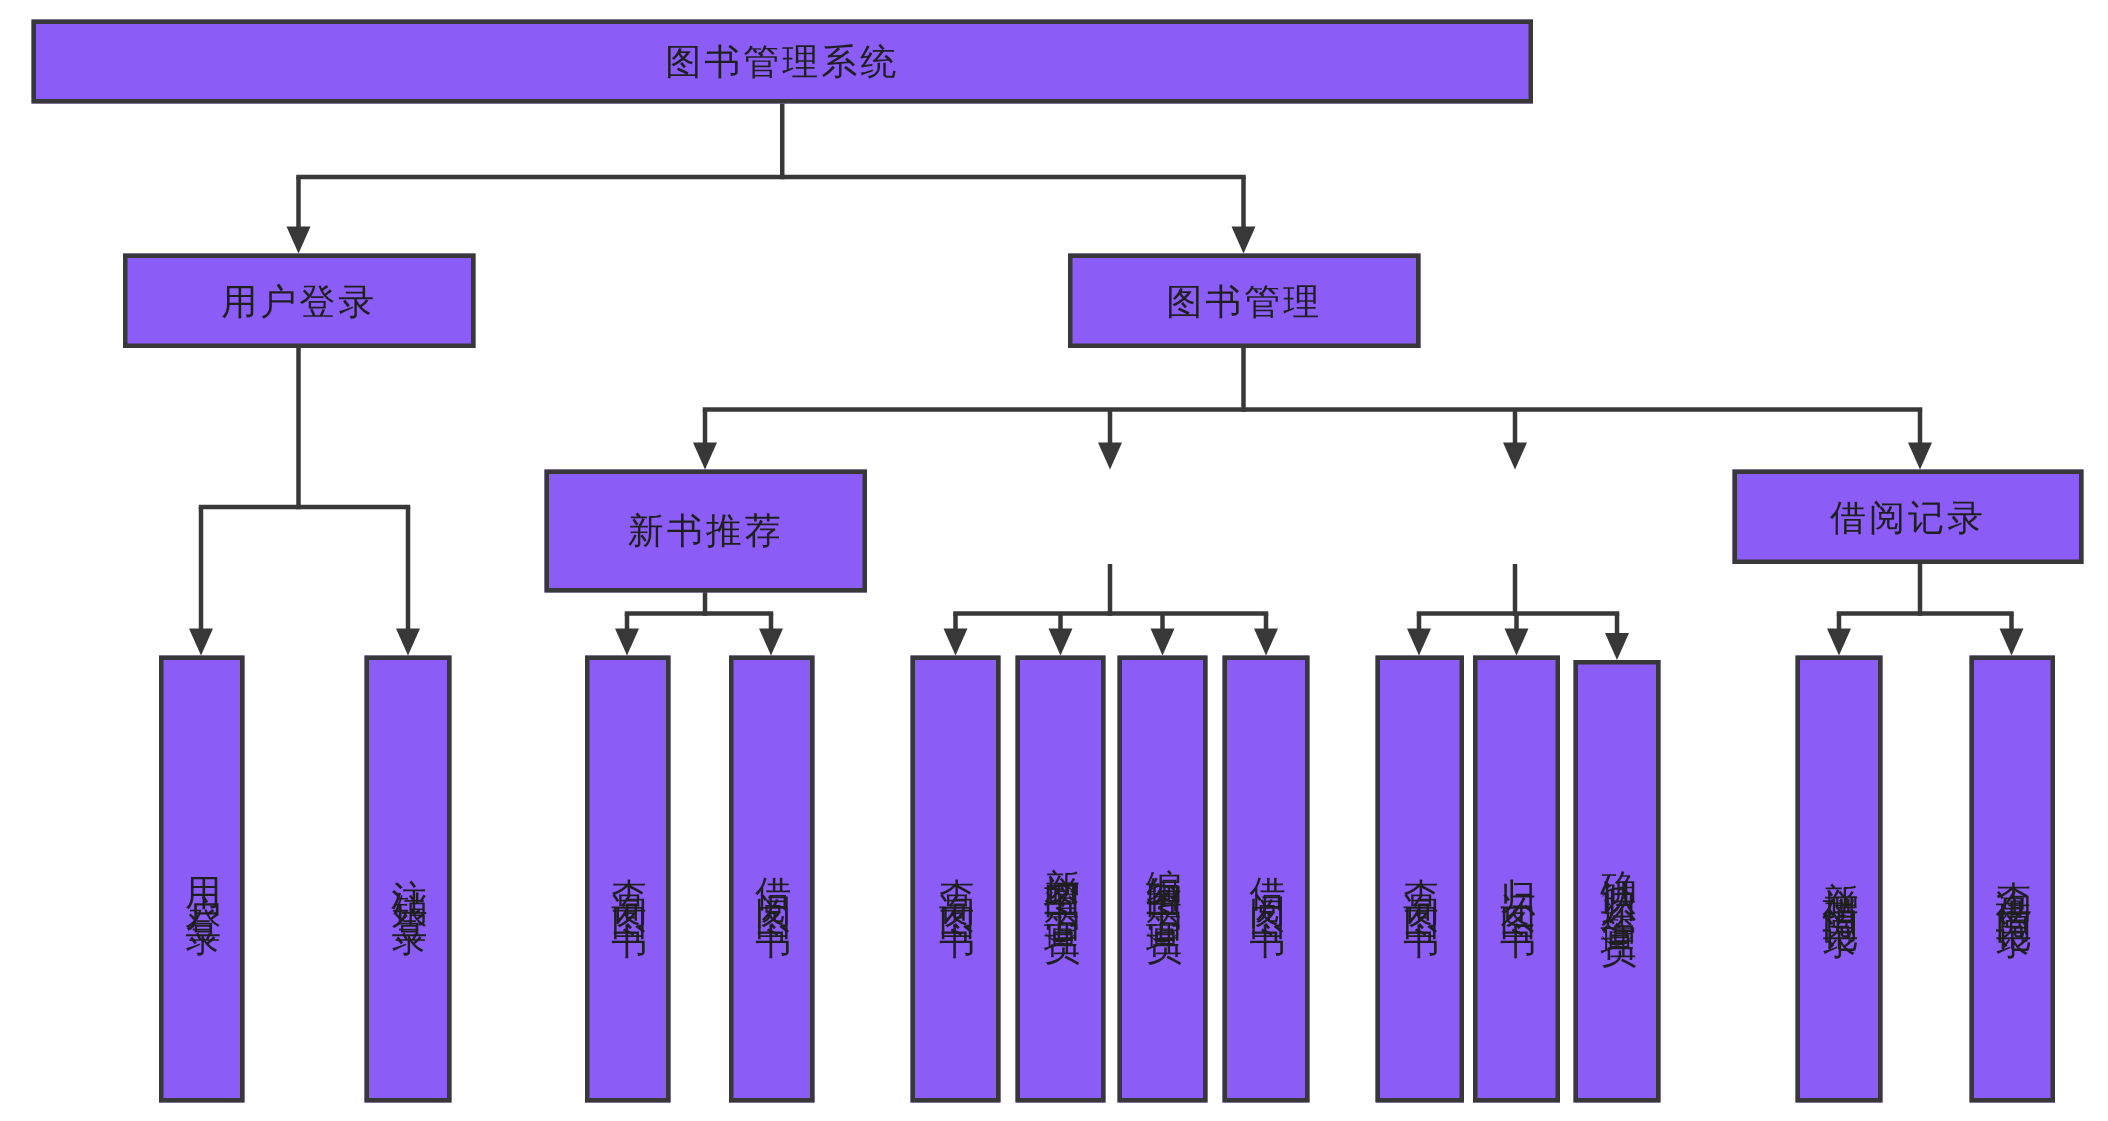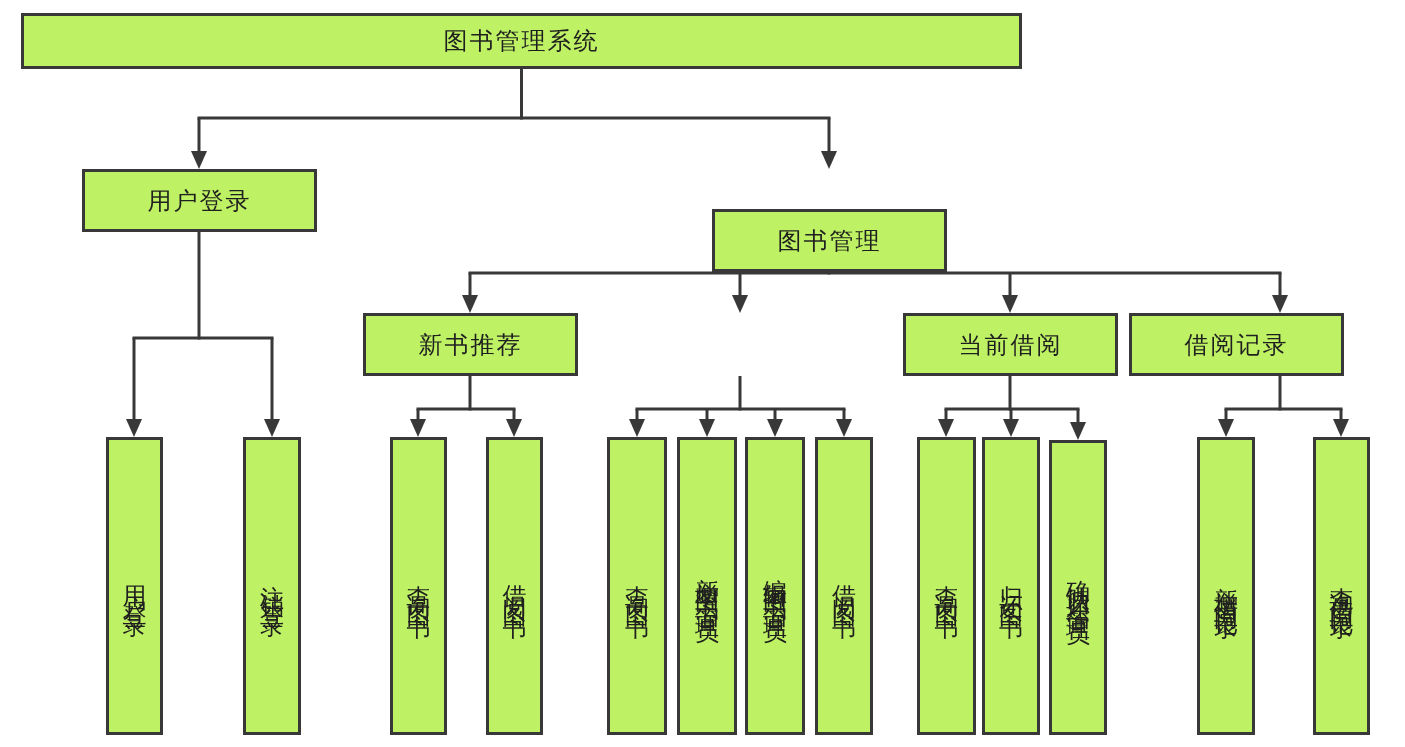--- a/index.html
+++ b/index.html
@@ -9,21 +9,21 @@
     height: 747px;
     background: #ffffff;
     overflow: hidden;
     font-family: "Liberation Sans", "DejaVu Sans", sans-serif;
     color: #1f1f1f;
   }
   .box {
     position: absolute;
     box-sizing: border-box;
     border: 3px solid #383838;
-    background: #bef264;
+    background: #8b5cf6;
     display: flex;
     align-items: center;
     justify-content: center;
   }
   .hnode span {
     font-size: 24px;
     letter-spacing: 2px;
     color: #1f1f1f;
     white-space: nowrap;
   }
@@ -139,31 +139,28 @@
     </g>
   </svg>
 
   <div class="box hnode" style="left:21px; top:13px; width:1001px; height:56px;">
     <span>图书管理系统</span>
   </div>
 
   <div class="box hnode" style="left:82px; top:169px; width:235px; height:63px;">
     <span>用户登录</span>
   </div>
-  <div class="box hnode" style="left:712px; top:169px; width:235px; height:63px;margin-top:40px;">
+  <div class="box hnode" style="left:712px; top:169px; width:235px; height:63px;">
     <span>图书管理</span>
   </div>
 
-  <div class="box hnode" style="left:363px; top:313px; width:215px; height:63px;">
+  <div class="box hnode" style="left:363px; top:313px; width:215px; height:82px;">
     <span>新书推荐</span>
   </div>
-  <div class="box hnode" style="left:903px; top:313px; width:215px; height:63px;">
-    <span>当前借阅</span>
-  </div>
-  <div class="box hnode" style="left:1129px; top:313px; width:215px; height:63px;">
+  <div class="box hnode" style="left:1155px; top:313px; width:234px; height:63px;">
     <span>借阅记录</span>
   </div>
 
   <div class="box leaf" style="left:106px; top:437px; width:57px; height:298px;">
     <span>用户登录</span>
   </div>
   <div class="box leaf" style="left:243px; top:437px; width:58px; height:298px;">
     <span>注销登录</span>
   </div>
 

